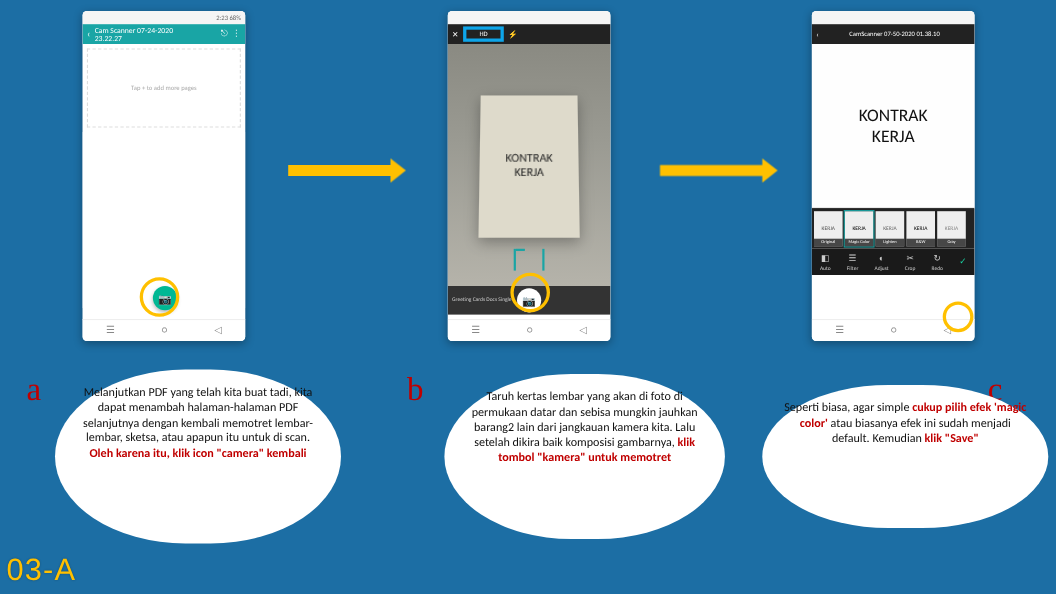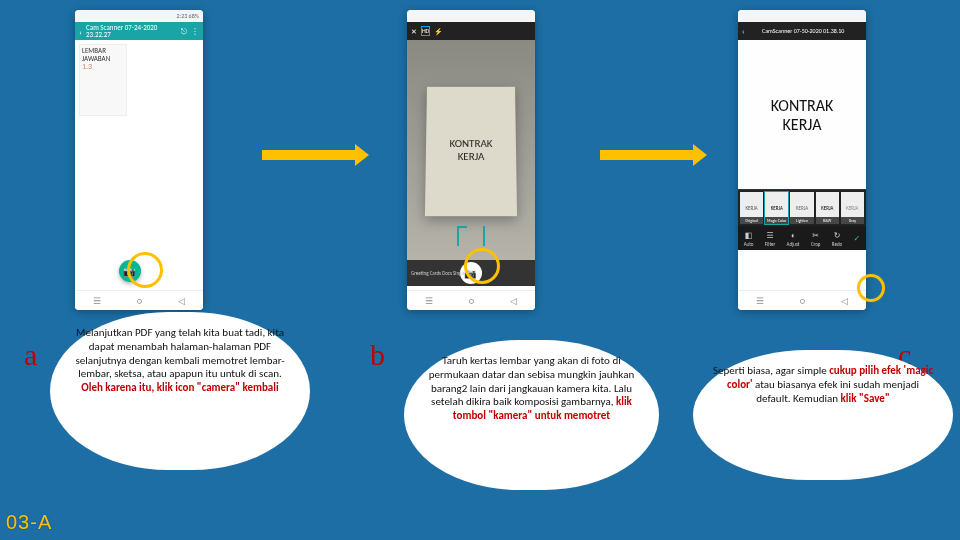--- a/index.html
+++ b/index.html
@@ -1,34 +1,34 @@
 <!DOCTYPE html>
 <html><head>
 <meta charset="utf-8">
 <style>
   *{box-sizing:border-box;margin:0;padding:0;font-family:Calibri,Arial,sans-serif}
   body{width:960px;height:540px;background:#1c6ea4;position:relative;overflow:hidden}
-  .phone{position:absolute;width:128px;height:300px;background:#fff;top:10px;border-radius:4px;box-shadow:0 2px 8px rgba(0,0,0,.3);overflow:hidden}
+  .phone{position:absolute;width:148px;height:300px;background:#fff;top:10px;border-radius:4px;box-shadow:0 2px 8px rgba(0,0,0,.3);overflow:hidden}
   .p1{left:75px}
   .p2{left:407px}
   .p3{left:738px}
   .statusbar{height:12px;background:#f5f5f5;font-size:6px;color:#666;display:flex;justify-content:flex-end;align-items:center;padding:0 4px}
   .appbar{height:18px;background:#19a5a5;color:#fff;font-size:7px;display:flex;align-items:center;padding:0 4px;gap:4px}
   .appbar .back{font-size:9px}
   .appbar .title{flex:1;line-height:1}
   .appbar .ic{font-size:8px}
   .pages{height:80px;display:flex;gap:4px;padding:4px}
   .thumb{width:48px;height:72px;background:#f8f8f8;border:1px solid #eee;font-family:'Comic Sans MS',cursive;font-size:7px;color:#333;padding:2px;line-height:1.1}
   .thumb .hand{color:#d08a6a;font-size:8px}
   .addmore{flex:1;display:flex;align-items:center;justify-content:center;font-size:6px;color:#aaa;border:1px dashed #ddd}
   .p1 .body{height:160px;background:#fff}
   .fab{position:absolute;bottom:28px;right:62px;width:22px;height:22px;border-radius:50%;background:#00b894;display:flex;align-items:center;justify-content:center;color:#fff;font-size:10px;box-shadow:0 2px 4px rgba(0,0,0,.3)}
   .navbar{position:absolute;bottom:0;left:0;right:0;height:20px;background:#fff;border-top:1px solid #eee;display:flex;justify-content:space-around;align-items:center;color:#888;font-size:9px}
   .camtop{height:18px;background:#222;display:flex;align-items:center;gap:4px;padding:0 4px;font-size:7px;color:#fff}
-  .camtop .box{border:1px solid #0ea5e9;padding:0 0;font-size:6px}
+  .camtop .box{border:3px solid #0ea5e9;padding:0 12px;font-size:6px}
   .viewfinder{height:220px;background:linear-gradient(180deg,#8a8a82 0%,#9a9a92 40%,#b5b3aa 100%);position:relative;display:flex;align-items:center;justify-content:center}
   .paper{width:90px;height:130px;background:#dedacb;transform:perspective(300px) rotateX(6deg);display:flex;flex-direction:column;align-items:center;justify-content:center;font-family:'Comic Sans MS',cursive;font-size:11px;color:#222;box-shadow:0 4px 12px rgba(0,0,0,.3)}
   .brackets{position:absolute;bottom:14px;width:28px;height:20px;border:2px solid #19a5a5;border-top:none;border-bottom:none}
   .brackets:before,.brackets:after{content:'';position:absolute;width:8px;height:2px;background:#19a5a5}
   .camstrip{height:26px;background:#333;display:flex;align-items:center;justify-content:center;position:relative}
   .shutter{width:22px;height:22px;border-radius:50%;background:#fff;display:flex;align-items:center;justify-content:center;color:#19a5a5;font-size:10px}
   .modes{position:absolute;left:4px;font-size:5px;color:#ccc;display:flex;gap:4px}
   .scanbar{height:18px;background:#222;display:flex;justify-content:space-between;align-items:center;padding:0 4px;font-size:7px;color:#fff}
   .scanimg{height:150px;background:#fefefe;display:flex;flex-direction:column;align-items:center;justify-content:center;font-family:'Comic Sans MS',cursive;font-size:16px;color:#111;border-bottom:1px solid #333}
   .filterrow{height:36px;background:#222;display:flex;gap:2px;padding:2px;overflow:hidden}
@@ -40,48 +40,44 @@
   .toolrow .t .i{font-size:8px}
   .circle-hi{position:absolute;width:36px;height:36px;border:3px solid #ffc000;border-radius:50%;pointer-events:none}
   .hi1{left:127px;top:252px}
   .hi2{left:464px;top:248px}
   .hi3{left:857px;top:274px}
   .arrow{position:absolute;height:10px;background:#ffc000;top:150px}
   .arrow:after{content:'';position:absolute;right:-12px;top:-6px;border-left:14px solid #ffc000;border-top:11px solid transparent;border-bottom:11px solid transparent}
   .ar1{left:262px;width:95px}
   .ar2{left:600px;width:95px}
   .bubble{position:absolute;background:#fff;border-radius:50%/50%;padding:14px 18px;font-size:11px;line-height:1.25;text-align:center;color:#111}
-  .b1{left:50px;top:312px;width:260px;height:158px;border-radius:120px/80px}
+  .b1{left:50px;top:336px;width:260px;height:158px;border-radius:120px/80px}
   .b2{left:404px;top:340px;width:255px;height:150px;border-radius:120px/78px}
   .b3{left:693px;top:350px;width:260px;height:130px;border-radius:120px/68px}
   .bubble b.red{color:#c00000;font-weight:bold}
   .lab{position:absolute;font-family:'Times New Roman',serif;font-size:30px;color:#c00000}
   .la{left:24px;top:338px}
   .lb{left:370px;top:338px}
   .lc{left:898px;top:338px}
-  .pgnum{position:absolute;left:6px;bottom:6px;font-family:'Arial Narrow',Arial;font-size:20px;color:#ffc000;letter-spacing:1px;text-shadow:0 0 2px rgba(0,0,0,.3)}
+  .pgnum{position:absolute;left:6px;bottom:6px;font-family:'Arial Narrow',Arial;font-size:28px;color:#ffc000;letter-spacing:1px;text-shadow:0 0 2px rgba(0,0,0,.3)}
 </style>
 </head>
 <body>
 
 <div class="phone p1">
   <div class="statusbar">2:23  68%</div>
   <div class="appbar">
     <span class="back">‹</span>
     <span class="title" style="white-space:pre-line">Cam Scanner 07-24-2020
 23.22.27</span>
     <span class="ic">⎋</span>
     <span class="ic">⋮</span>
   </div>
   <div class="pages">
-    <div class="thumb">
-      <div style="white-space:pre-line">LEMBAR
-JAWABAN</div>
-      <div class="hand">1.3</div>
-    </div>
+    <div class="addmore">Tap + to add more pages</div>
   </div>
   <div class="body"></div>
   <div class="fab">📷</div>
   <div class="navbar">
     <span>☰</span>
     <span>○</span>
     <span>◁</span>
   </div>
 </div>
 

